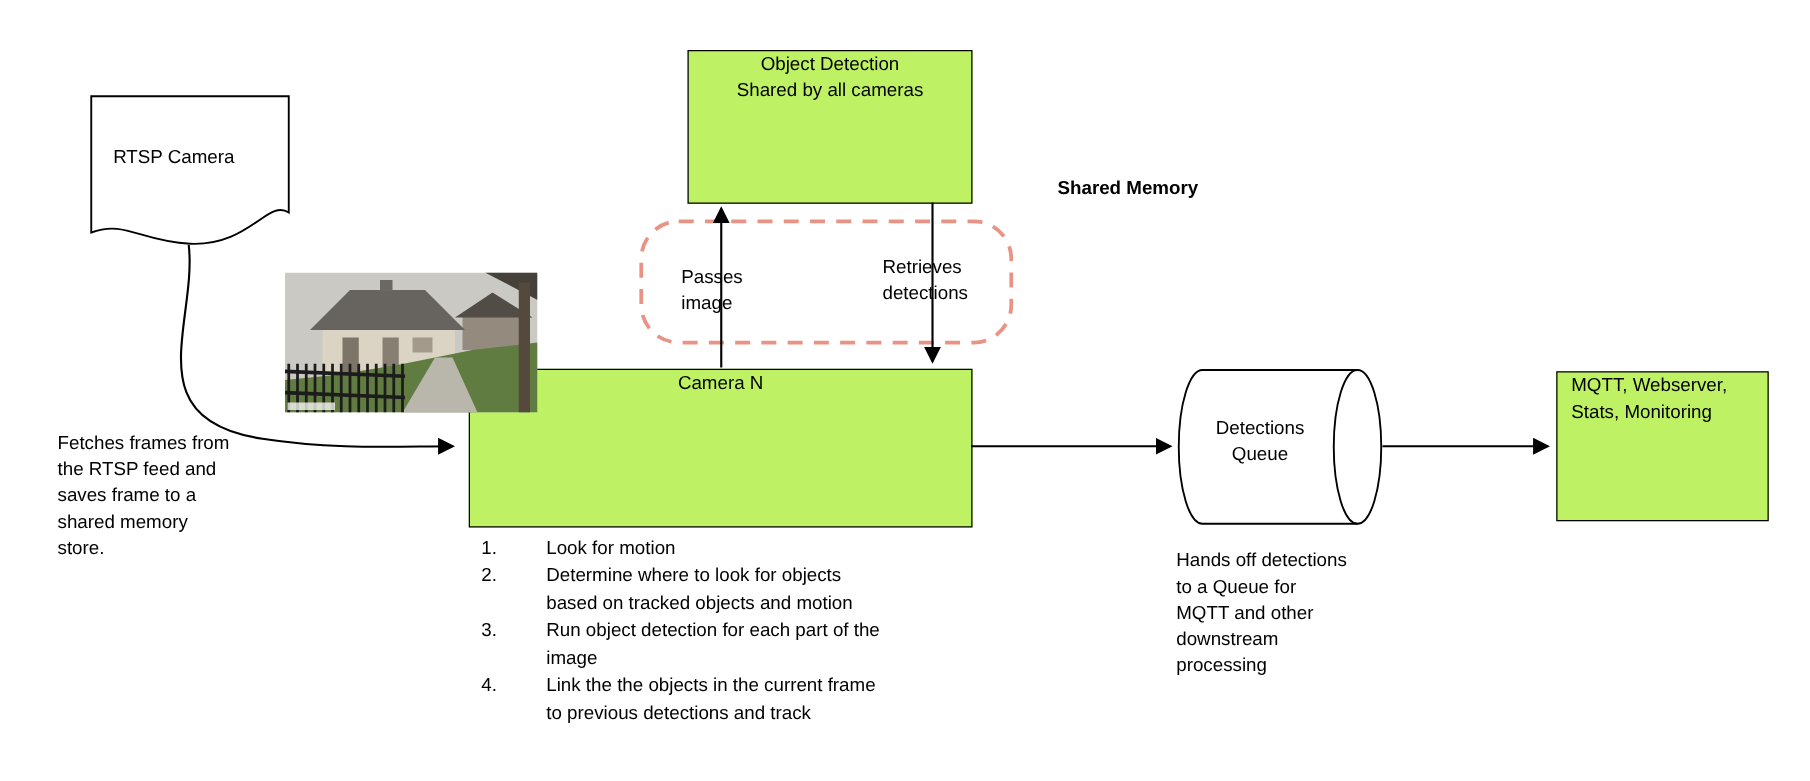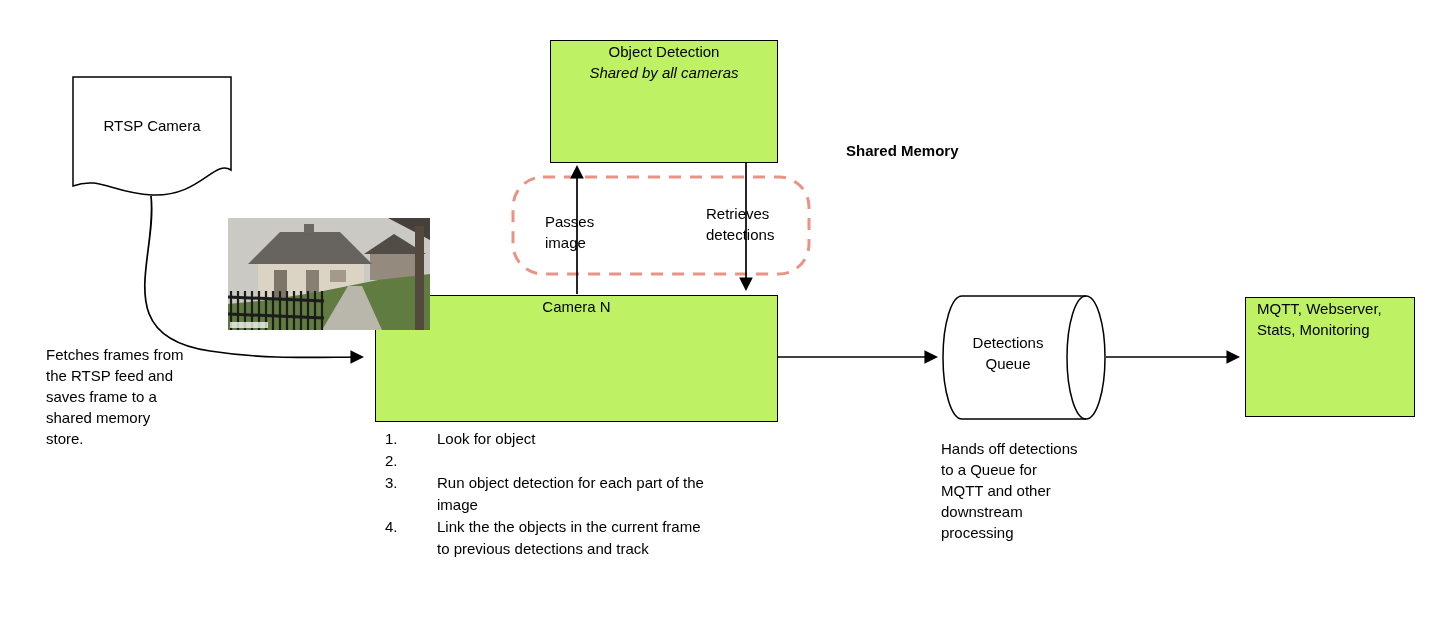--- a/index.html
+++ b/index.html
@@ -6,22 +6,22 @@
   body{font-family:"Liberation Sans","DejaVu Sans",sans-serif;background:#fff;color:#000}
   #canvas{position:relative;width:1448px;height:625px;background:#fff;overflow:hidden;font-size:15px;line-height:1.4}
   .node{position:absolute;background:#bef264;border:1.5px solid #000;display:flex;align-items:flex-start;justify-content:center;text-align:center;z-index:1}
   #node-object-detection{left:550px;top:40px;width:226px;height:121px}
   #node-camera-n{left:375px;top:295px;width:401px;height:125px}
   #node-outputs{left:1245px;top:297px;width:157px;height:118px;justify-content:flex-start;text-align:left;padding-left:11px}
   #overlay{position:absolute;left:0;top:0;width:1448px;height:625px;z-index:2;pointer-events:none}
   .txt{position:absolute;z-index:3}
   .pre{white-space:pre-line}
   .bold{font-weight:bold}
-  .italic{font-style:italic}
-  #rtsp-label{left:73px;top:115px;width:158px;text-align:center}
+  .italic{}
+  #rtsp-label{left:60px;top:115px;width:158px;text-align:center}
   #queue-label{left:953px;top:332px;width:110px;text-align:center}
   #passes-label{left:545px;top:211px}
   #retrieves-label{left:706px;top:203px}
   #shared-memory-note{left:846px;top:140px;width:225px}
   #rtsp-note{left:46px;top:344px}
   #queue-note{left:941px;top:438px}
   #steps{position:absolute;left:385px;top:428px;z-index:3;line-height:22px}
   .step{display:flex}
   .step .num{width:52px;flex:none}
   #photo{position:absolute;left:228px;top:218px;width:202px;height:112px;z-index:3}
@@ -129,24 +129,26 @@
 store.</div>
   <div class="txt pre" id="queue-note">Hands off detections
 to a Queue for
 MQTT and other
 downstream
 processing</div>
 
   <div id="steps">
     <div class="step">
       <span class="num">1.</span>
-      <span class="pre">Look for object</span>
+      <span class="pre">Look for motion</span>
     </div>
     <div class="step">
       <span class="num">2.</span>
+      <span class="pre">Determine where to look for objects
+based on tracked objects and motion</span>
     </div>
     <div class="step">
       <span class="num">3.</span>
       <span class="pre">Run object detection for each part of the
 image</span>
     </div>
     <div class="step">
       <span class="num">4.</span>
       <span class="pre">Link the the objects in the current frame
 to previous detections and track</span>

